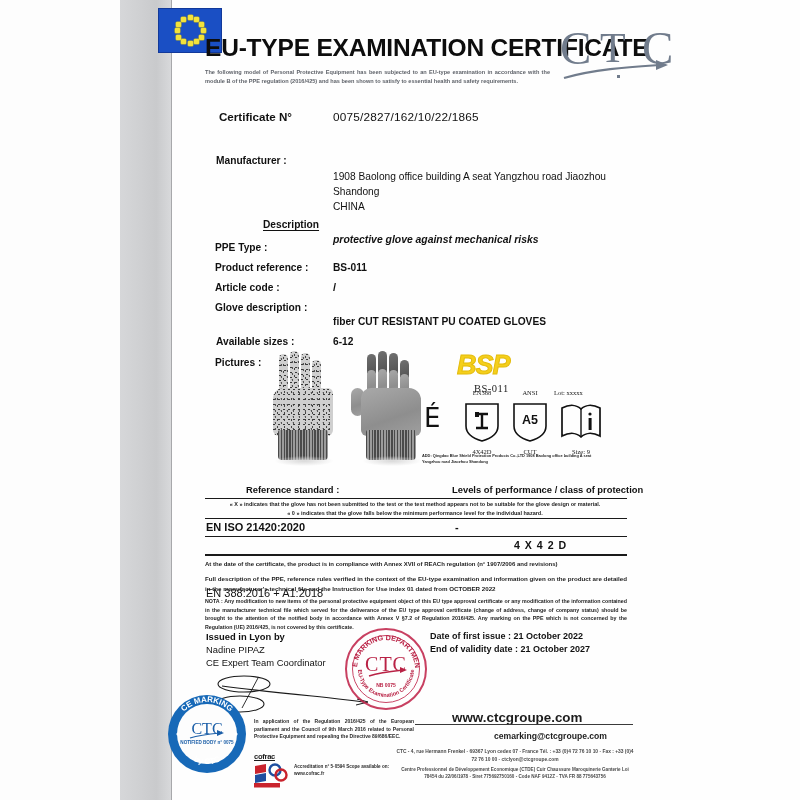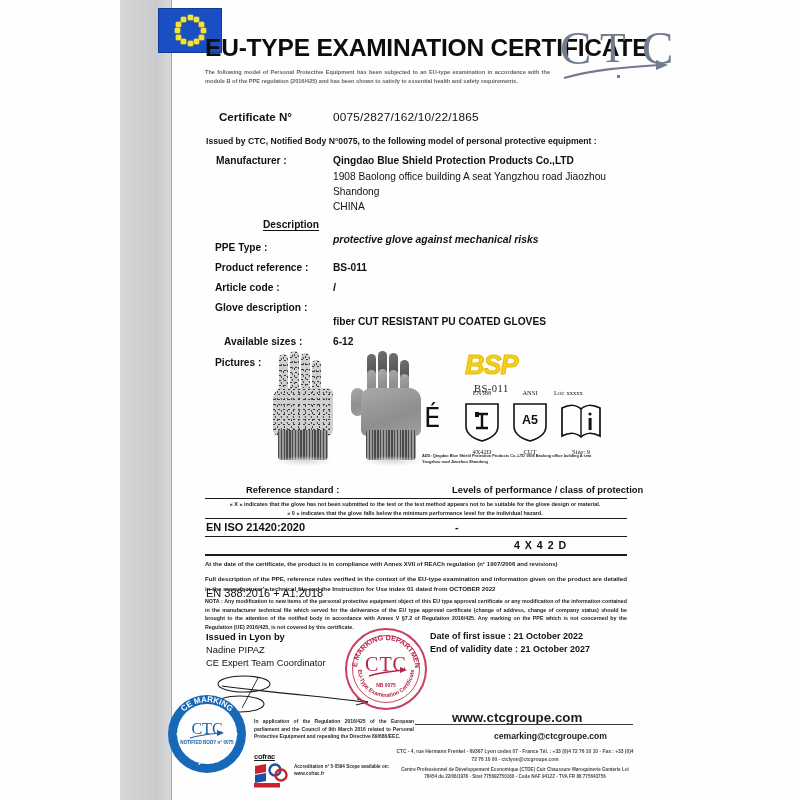--- a/index.html
+++ b/index.html
@@ -88,21 +88,21 @@
   #pref-lbl{left:215px;top:262px;font-size:10.2px;font-weight:bold;}
   #pref-val{left:333px;top:262px;font-size:10.2px;font-weight:bold;}
 
   #art-lbl{left:215px;top:282px;font-size:10.2px;font-weight:bold;}
   #art-val{left:333px;top:281px;font-size:11px;font-weight:bold;}
 
   #gd-lbl{left:215px;top:302px;font-size:10.2px;font-weight:bold;}
   #gd-1{left:333px;top:300px;font-size:10.2px;font-weight:bold;}
   #gd-2{left:333px;top:316px;font-size:10.2px;font-weight:bold;}
 
-  #sz-lbl{left:224px;top:336px;font-size:10.2px;font-weight:bold;}
+  #sz-lbl{left:216px;top:336px;font-size:10.2px;font-weight:bold;}
   #sz-val{left:333px;top:336px;font-size:10.2px;font-weight:bold;}
 
   #pic-lbl{left:215px;top:357px;font-size:10.2px;font-weight:bold;}
 
   
   #gloves{position:absolute;left:265px;top:352px;width:175px;height:125px;}
   .glove{position:absolute;top:2px;width:78px;height:112px;}
   .glove .cuff{
     position:absolute;bottom:6px;left:13px;width:50px;height:30px;
     background:repeating-linear-gradient(90deg,#4a4a4a 0 1.4px,#9b9b9b 1.4px 2.8px);
@@ -126,21 +126,21 @@
   .g-dark{ background:linear-gradient(160deg,#707070,#525252); }
   .shadow-ell{
     position:absolute;bottom:0;left:10px;width:58px;height:10px;
     background:radial-gradient(ellipse at center,#d9d9d9 0%,rgba(255,255,255,0) 72%);
   }
 
   
   #label{position:absolute;left:450px;top:350px;width:200px;height:130px;}
   #bsp{
     position:absolute;left:7px;top:0;font-size:27px;font-weight:bold;
-    font-style:italic;color:#f5cf1b;letter-spacing:-1px;margin-left:8px;
+    font-style:italic;color:#f5cf1b;letter-spacing:-1px;
     -webkit-text-stroke:1px #e3bb0c;
   }
   #bs-code{position:absolute;left:24px;top:33px;font-size:10.5px;
            font-family:"Liberation Serif",serif;color:#1a1a1a;letter-spacing:.5px;}
   #ce-mark{position:absolute;left:-26px;top:55px;font-size:26px;color:#111;
            font-family:"DejaVu Sans",sans-serif;font-weight:400;line-height:1;}
   .pict{position:absolute;}
   .pict .cap-top{position:absolute;top:-13px;left:0;width:100%;text-align:center;
                  font-size:6.5px;font-family:"Liberation Serif",serif;color:#1a1a1a;}
   .pict .cap-bot{position:absolute;bottom:-13px;left:0;width:100%;text-align:center;
@@ -269,24 +269,22 @@
       <path d="M4 53 C 35 44, 70 42, 100 40" stroke="#717c8c" stroke-width="2.2" fill="none"></path>
       <path d="M96 35 L108 40 L96 45 Z" fill="#717c8c"></path>
     </svg>
   </div>
 
   <div id="intro">The following model of Personal Protective Equipment has been subjected to an EU-type examination in accordance with the module B of the PPE regulation (2016/425) and has been shown to satisfy to essential health and safety requirements.</div>
 
   <div class="row" id="cert-no-lbl">Certificate  N°</div>
   <div class="row" id="cert-no-val">0075/2827/162/10/22/1865</div>
 
-  <div class="row" id="issued-by">Issued by CTC, Notified Body N°0075, to the following model of personal protective equipment :</div>
 
   <div class="row" id="mf-lbl">Manufacturer :</div>
-  <div class="row" id="mf-1">Qingdao Blue Shield Protection Products Co.,LTD</div>
   <div class="row" id="mf-2">1908 Baolong office building A seat Yangzhou road Jiaozhou</div>
   <div class="row" id="mf-3">Shandong</div>
   <div class="row" id="mf-4">CHINA</div>
 
   <div class="row" id="desc-head">Description</div>
 
   <div class="row" id="ppe-lbl">PPE Type :</div>
   <div class="row" id="ppe-val">protective glove against mechanical risks</div>
 
   <div class="row" id="pref-lbl">Product reference :</div>

